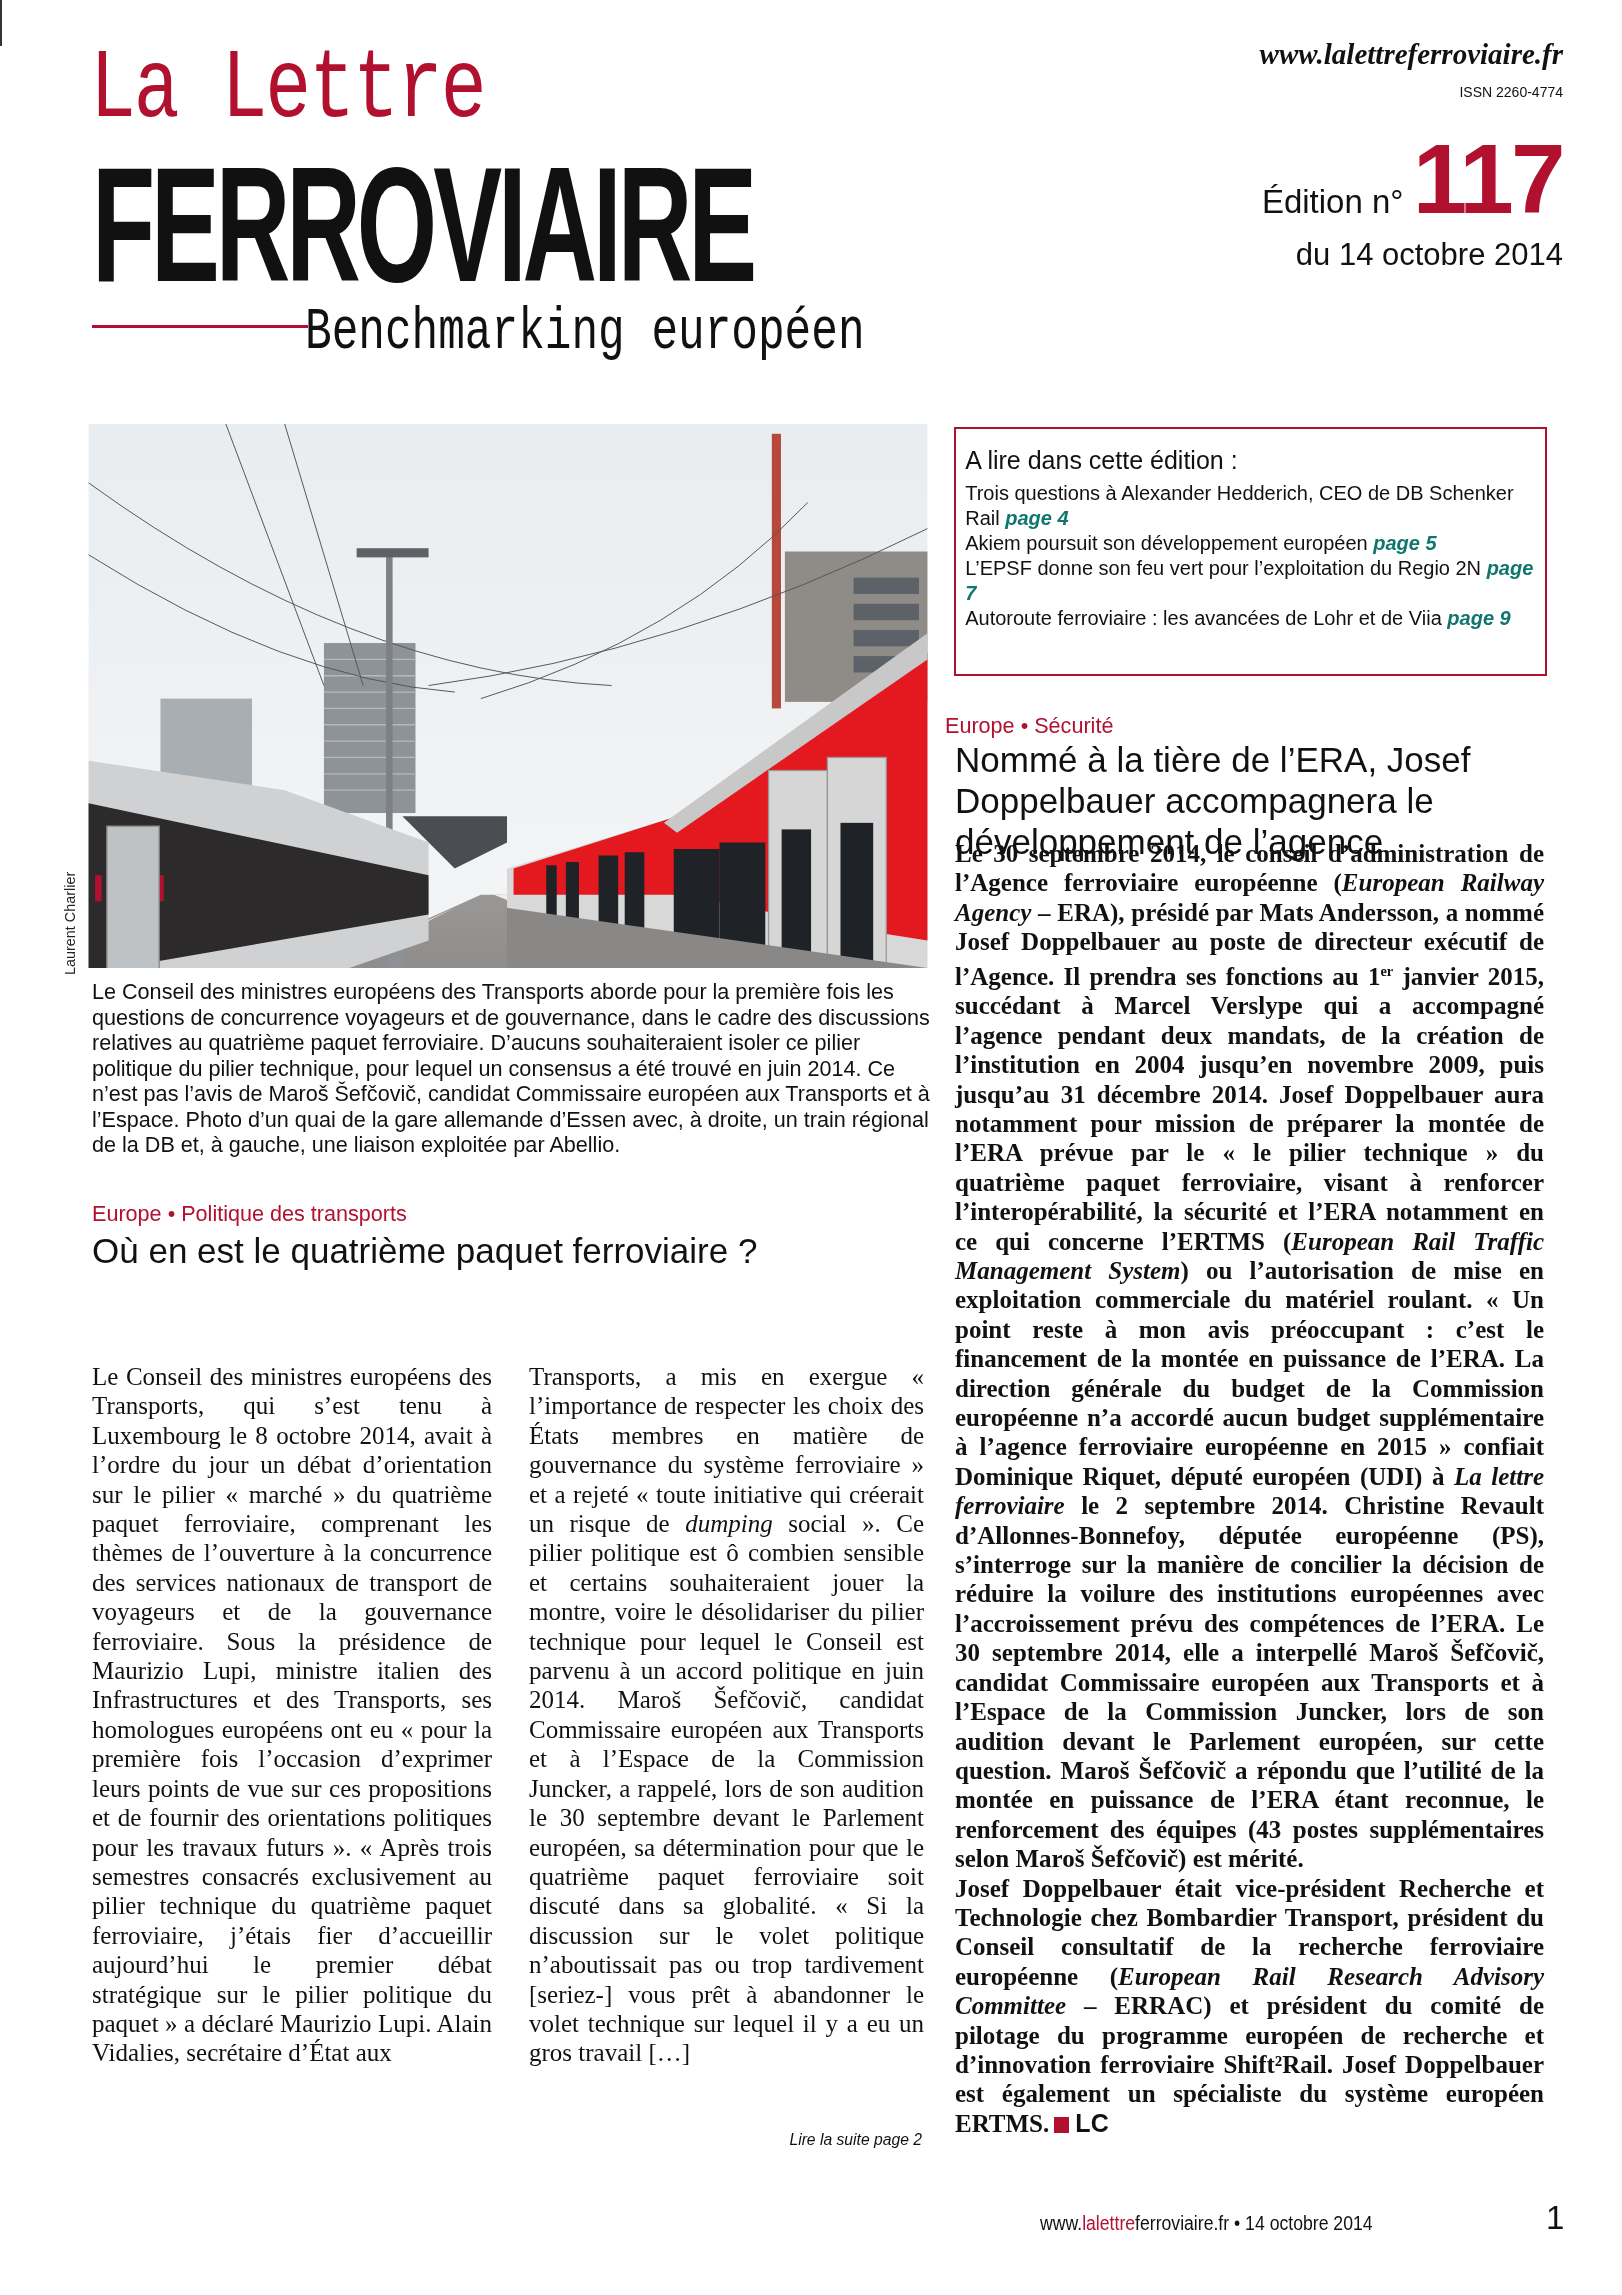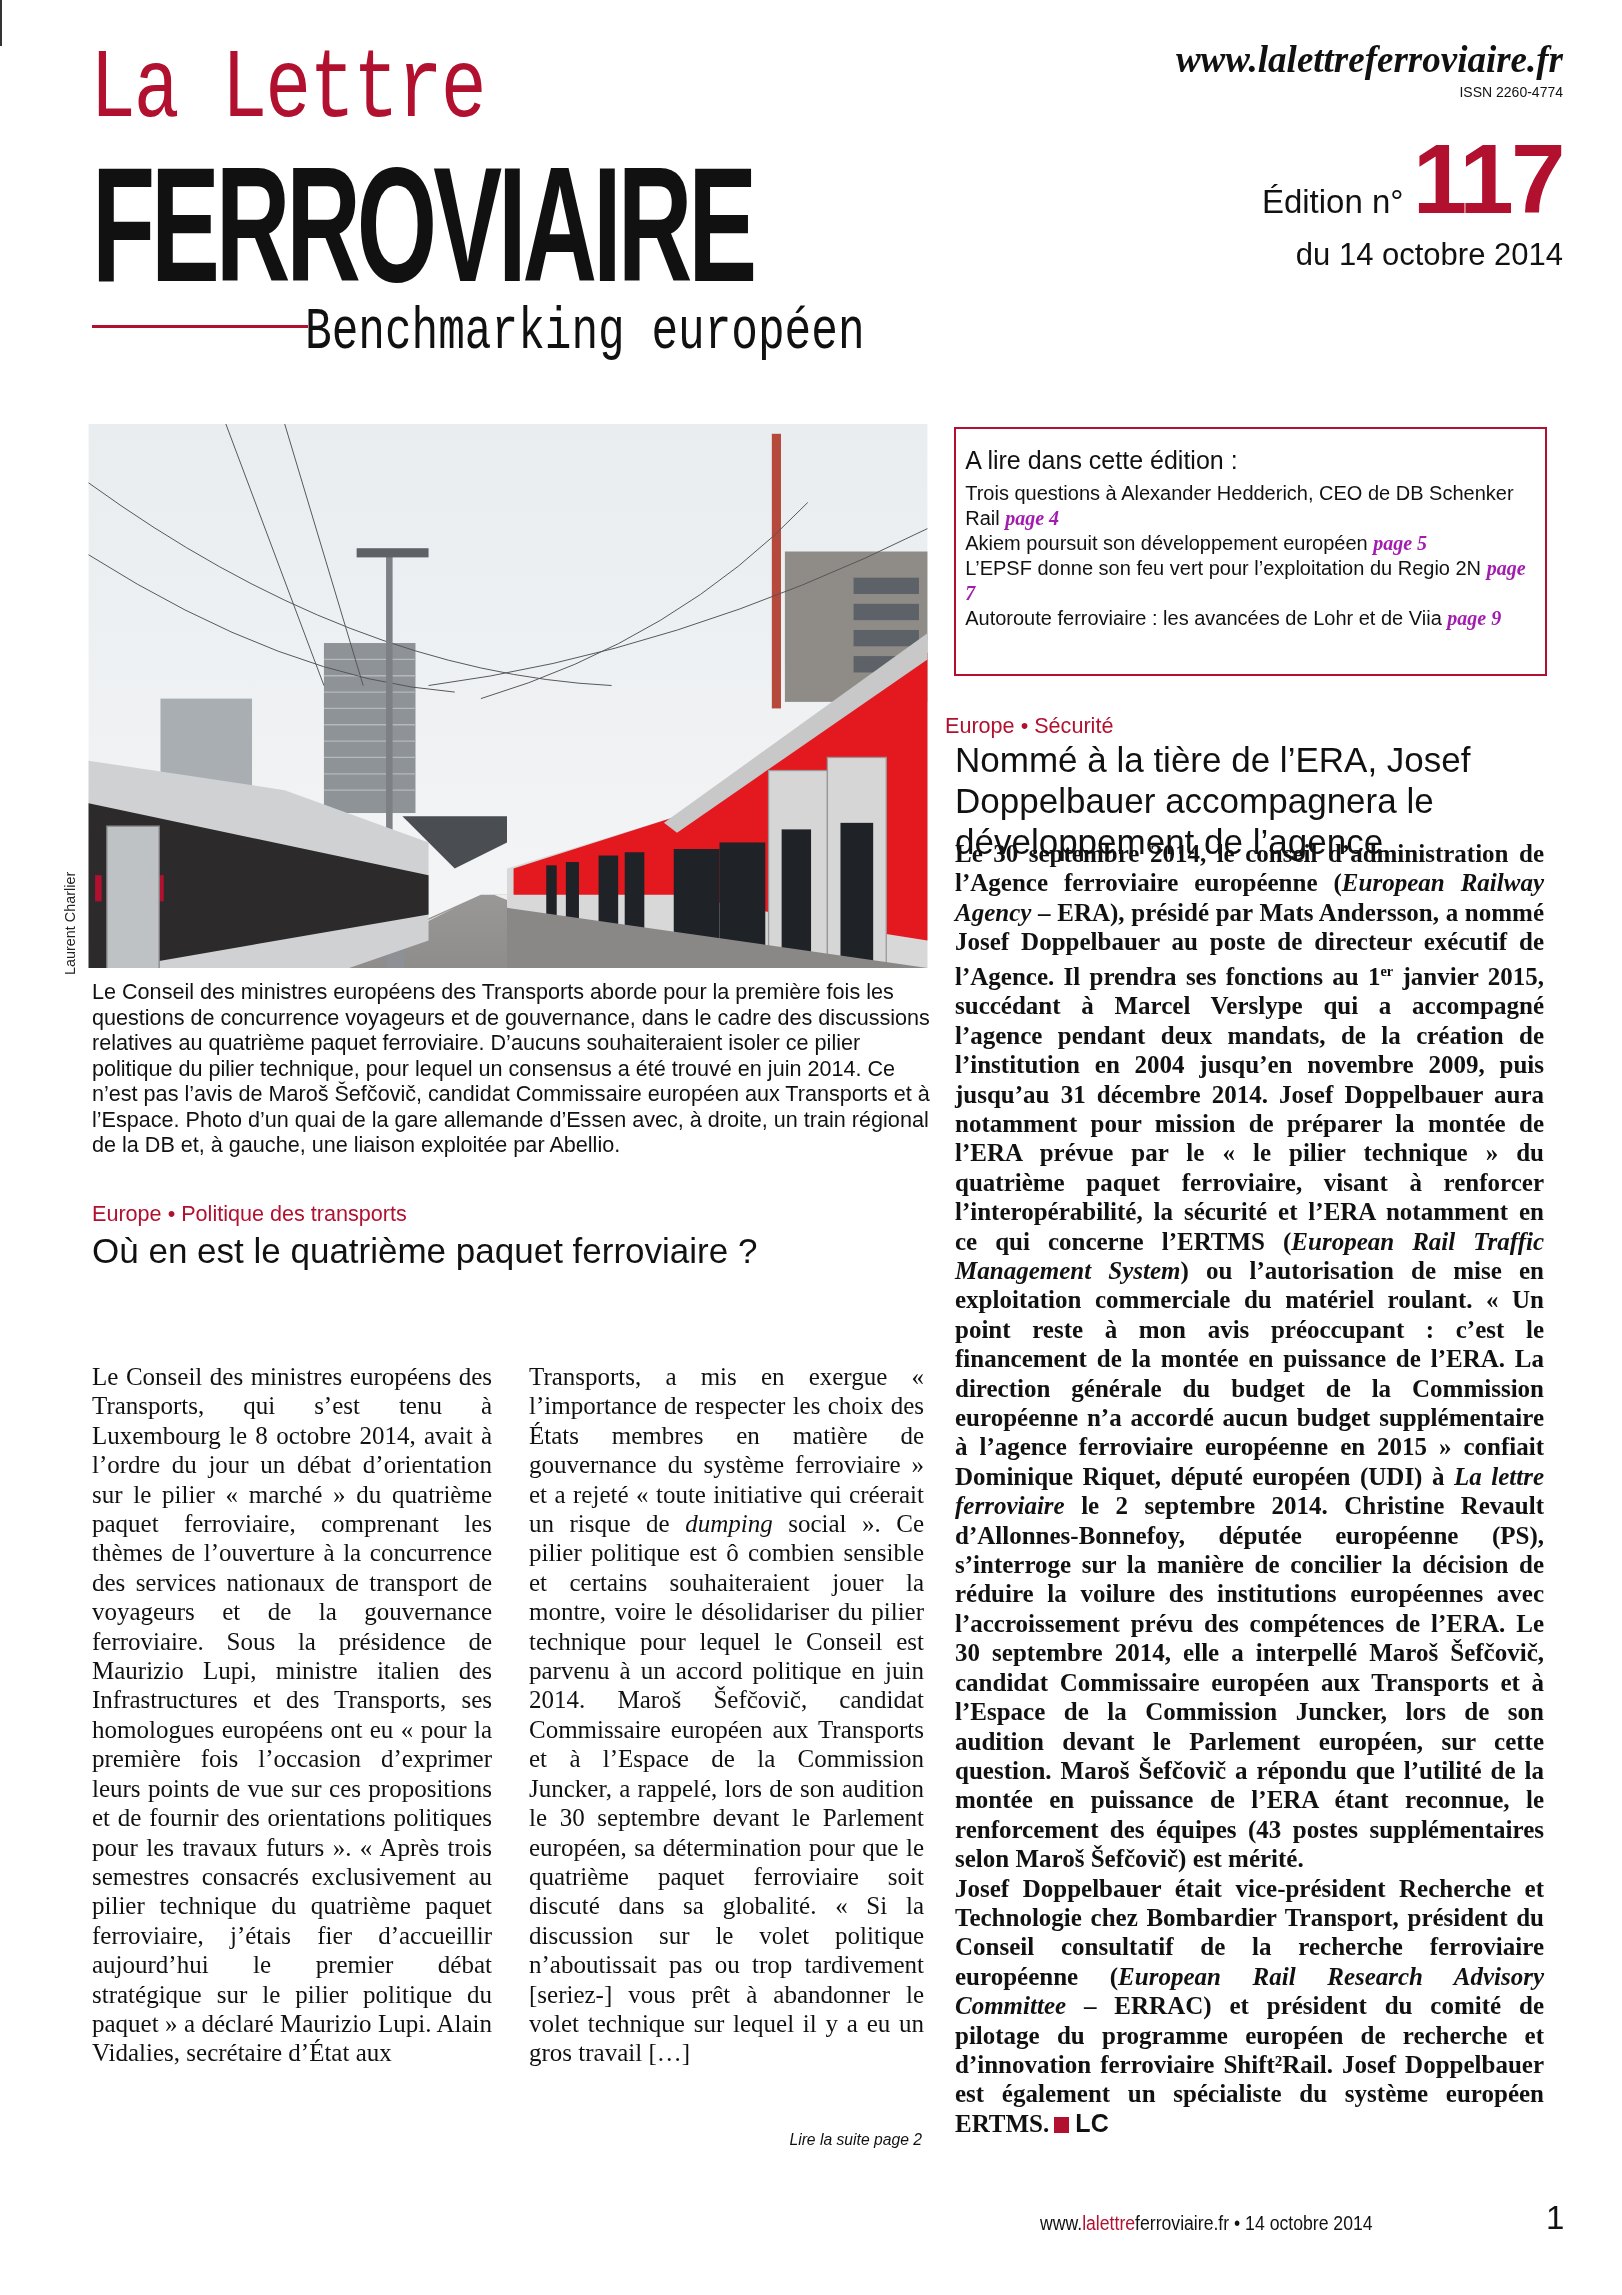--- a/index.html
+++ b/index.html
@@ -10,39 +10,39 @@
   .mono { font-family:"Liberation Mono", monospace; }
   .red { color:#b1112f; }
 
   
   #la-lettre { left:90px; top:41px; font-size:98px; line-height:98px; letter-spacing:-2.6px; transform:scaleX(0.78); transform-origin:left top; }
   #ferroviaire { left:92px; top:149px; font-size:164px; line-height:151px; font-weight:bold; letter-spacing:-6.5px; transform:scaleX(0.63); transform-origin:left top; }
   #tagline-rule { left:92px; top:325px; width:216px; height:2.6px; background:#b1112f; }
   #tagline { left:305px; top:300px; font-size:60px; line-height:65px; transform:scaleX(0.74); transform-origin:left top; }
 
   
-  #site-url { right:59px; top:38px; font-size:37px; font-weight:bold; font-style:italic; text-align:center; }
+  #site-url { right:59px; top:38px; font-size:29px; font-weight:bold; font-style:italic; text-align:center; }
   #issn { right:59px; top:84px; font-size:14px; text-align:right; }
   #edition-line { right:59px; top:137px; text-align:right; white-space:nowrap; }
   #edition-label { font-size:33px; vertical-align:baseline; }
   #edition-number { font-size:98px; font-weight:bold; line-height:85px; letter-spacing:-2.6px; vertical-align:baseline; margin-left:9.2px; }
   #edition-date { right:59px; top:237px; font-size:31px; text-align:right; }
 
   
   #photo { left:88px; top:424px; width:840px; height:544px; overflow:hidden; }
   #photo-credit { left:62px; top:975px; width:0; height:0; }
   #photo-credit span { position:absolute; left:0; top:0; transform:rotate(-90deg); transform-origin:left top; font-size:14.4px; white-space:nowrap; color:#222; }
 
   #caption { left:92px; top:979px; width:838px; font-size:21.6px; line-height:25.5px; }
 
   
   #summary-box { left:954px; top:427px; width:593px; height:249px; border:2.6px solid #b1112f; box-sizing:border-box; padding:14.4px 9.2px 6.5px 9.2px; }
   #summary-title { font-size:25px; line-height:34px; margin-bottom:3.9px; }
   .summary-item { font-size:20px; line-height:25px; }
-  .summary-page { color:#a21caf; font-weight:bold; font-style:italic;font-family:Liberation Serif, serif; }
+  .summary-page { color:#0f766e; font-weight:bold; font-style:italic; }
 
   
   .kicker { font-size:21.6px; color:#b1112f; }
   .headline { font-size:35px; line-height:41px; }
   .body-text { font-size:25px; line-height:29.4px; text-align:justify; hyphens:manual; }
   .body-text i { font-style:italic; }
 
   #era-kicker { left:945px; top:713px; }
   #era-headline { left:955px; top:739px; width:589px; }
   #era-body { left:955px; top:839px; width:589px;font-weight:bold; }

